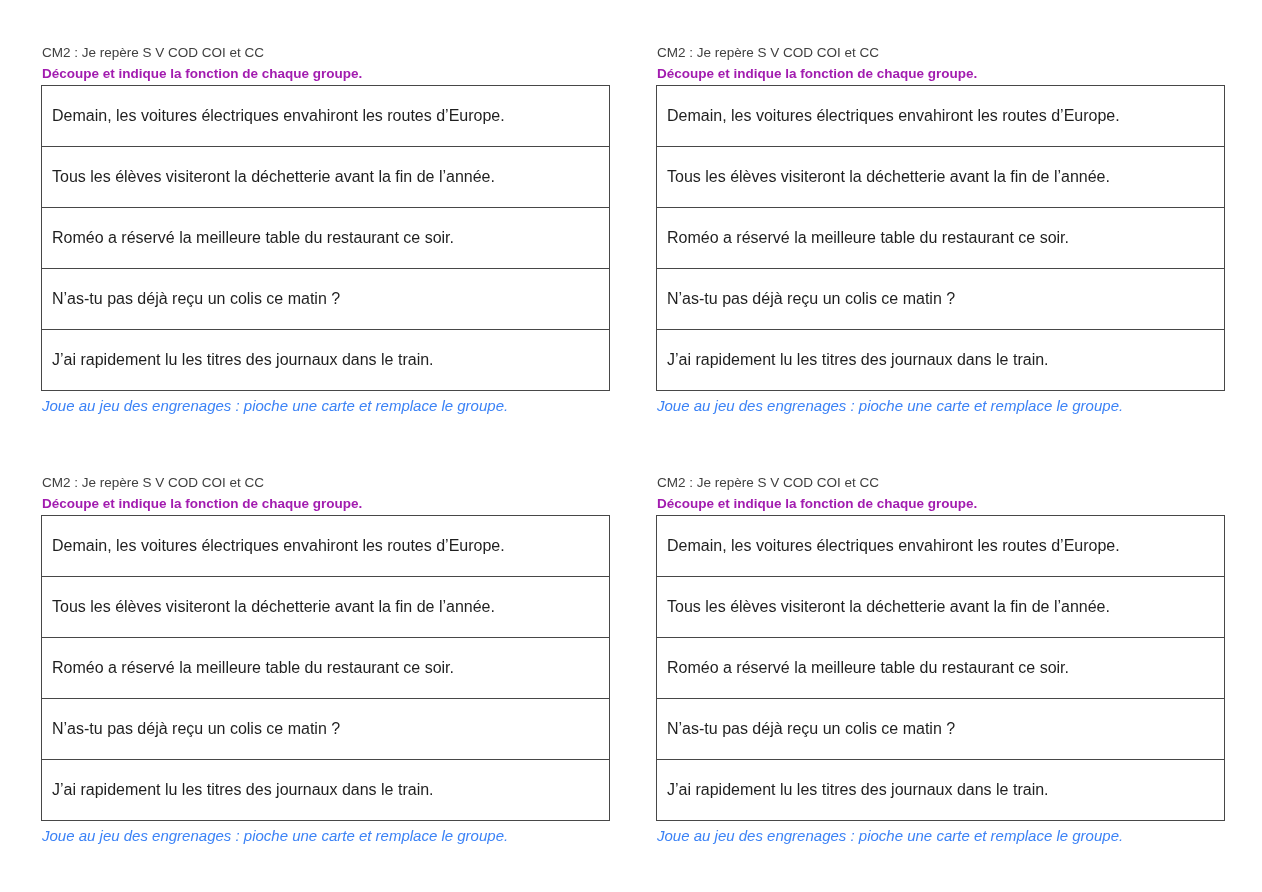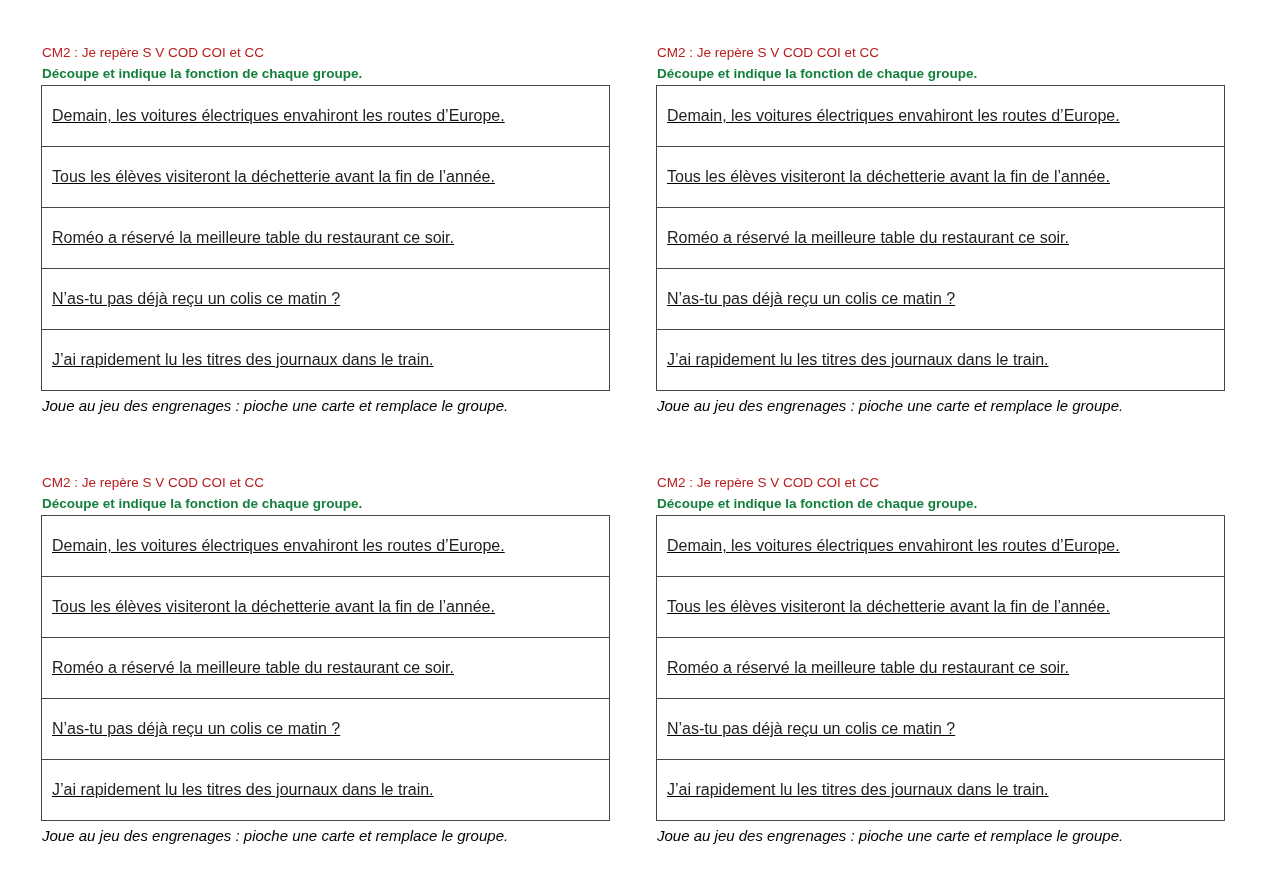--- a/index.html
+++ b/index.html
@@ -11,52 +11,51 @@
     font-family: "Liberation Sans", sans-serif;
     overflow: hidden;
   }
   .quadrant { position: absolute; width: 569px; }
   .q1 { left: 41px;  top: 44px;  }
   .q2 { left: 656px; top: 44px;  }
   .q3 { left: 41px;  top: 474px; }
   .q4 { left: 656px; top: 474px; }
 
   .ws-title {
-    color: #b91c1c;
+    color: #404040;
     font-size: 13.5px;
     line-height: 17px;
     margin: 0 0 4px 1px;
     white-space: nowrap;
   }
   .ws-instruction {
-    color: #15803d;
+    color: #a21caf;
     font-weight: bold;
     font-size: 13.5px;
     line-height: 17px;
     margin: 0 0 3px 1px;
     white-space: nowrap;
   }
   .sentence-table {
     border: 1px solid #474747;
     background: #ffffff;
-    text-decoration: underline;
   }
   .sentence-row {
     height: 60px;
     display: flex;
     align-items: center;
     padding-left: 10px;
     border-bottom: 1px solid #474747;
     font-size: 16px;
     color: #1f1f1f;
     white-space: nowrap;
   }
   .sentence-row:last-child { border-bottom: none; text-align: right; }
   .ws-footer {
-    color: #000000;
+    color: #3b82f6;
     font-style: italic;
     font-size: 15px;
     line-height: 19px;
     margin: 5px 0 0 1px;
     white-space: nowrap;
   }
 </style>
 </head>
 <body>
 

